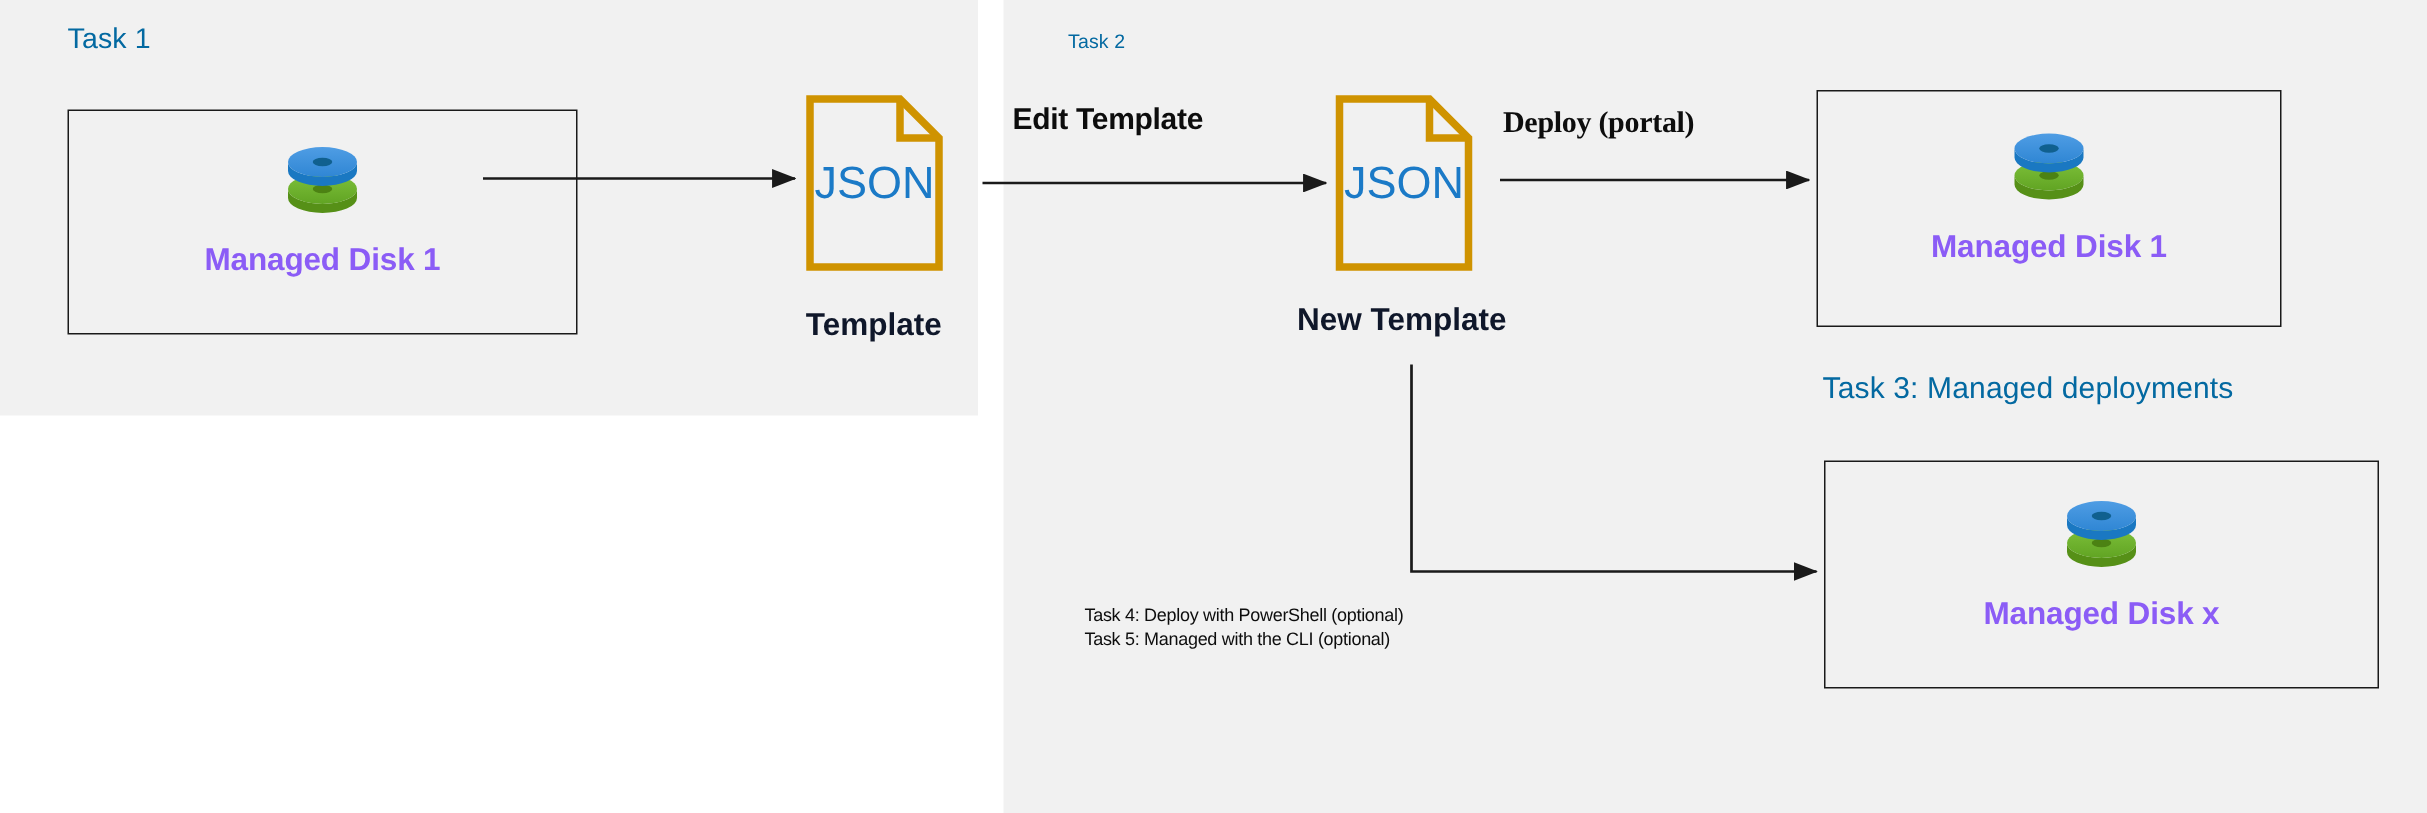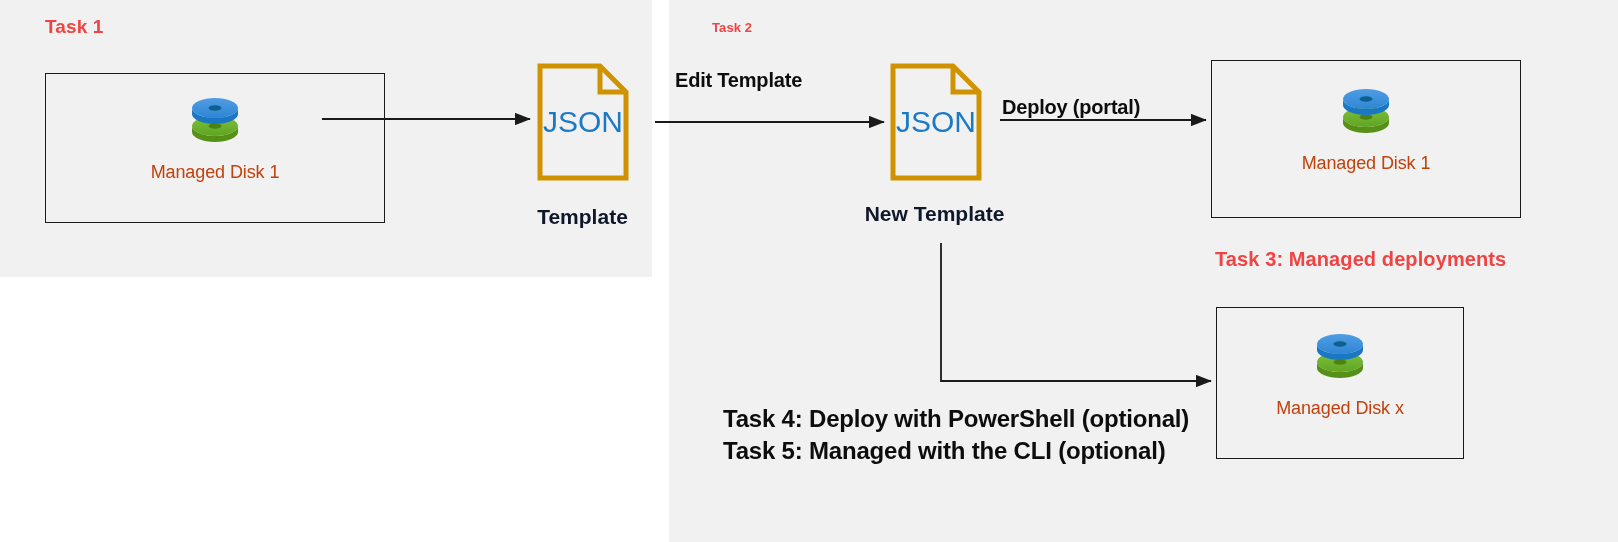--- a/index.html
+++ b/index.html
@@ -23,49 +23,49 @@
   .panel {
     position: absolute;
     background: #f1f1f1;
   }
   #panel-left  { left: 0px;   top: 0px; width: 652px; height: 277px; }
   #panel-right { left: 669px; top: 0px; width: 949px; height: 542px; }
 
   
   .task-label {
     position: absolute;
-    font-weight: bold;
-    color: #ef4444;
+    font-weight: normal;
+    color: #0369a1;
     white-space: nowrap;
     letter-spacing: 0.1px;
   }
   #task1-label { left: 45px;  top: 16px; font-size: 19px; }
   #task2-label { left: 712px; top: 20px; font-size: 13px; }
   #task3-label { left: 1215px; top: 248px; font-size: 20px; }
 
   
   .res-box {
     position: absolute;
     border: 1.5px solid #1a1a1a;
     background: transparent;
     box-sizing: border-box;
   }
   #box-disk1-left  { left: 45px;   top: 73px;  width: 340px; height: 150px; }
   #box-disk1-right { left: 1211px; top: 60px;  width: 310px; height: 158px; }
-  #box-diskx       { left: 1216px; top: 307px; width: 248px; height: 152px; }
+  #box-diskx       { left: 1216px; top: 307px; width: 370px; height: 152px; }
 
   .res-inner {
     position: absolute;
     left: 0; right: 0;
     text-align: center;
   }
   .res-caption {
-    font-size: 18px;
-    font-weight: normal;
-    color: #c2410c;
+    font-size: 21px;
+    font-weight: bold;
+    color: #8b5cf6;
     white-space: nowrap;
     letter-spacing: -0.1px;
   }
 
   
   .disk-icon { display: block; margin: 0 auto; }
 
   
   .doc-icon { position: absolute; }
   #doc-template     { left: 536px; top: 62px; }
@@ -93,32 +93,32 @@
   
   .edge-label {
     position: absolute;
     font-size: 20px;
     font-weight: bold;
     color: #0d0d0d;
     white-space: nowrap;
     letter-spacing: -0.2px;
   }
   #label-edit-template { left: 675px;  top: 69px; }
-  #label-deploy-portal { left: 1002px; top: 96px; }
+  #label-deploy-portal { left: 1002px; top: 71px; font-family: Liberation Serif, serif; }
 
   
   #optional-notes {
     position: absolute;
     left: 723px;
     top: 403px;
     line-height: 1.33;
   }
   #optional-notes .note {
-    font-size: 24px;
-    font-weight: bold;
+    font-size: 12px;
+    font-weight: normal;
     color: #0d0d0d;
     white-space: nowrap;
     letter-spacing: -0.2px;
   }
 </style>
 </head>
 <body>
 
 <div id="canvas">
 

